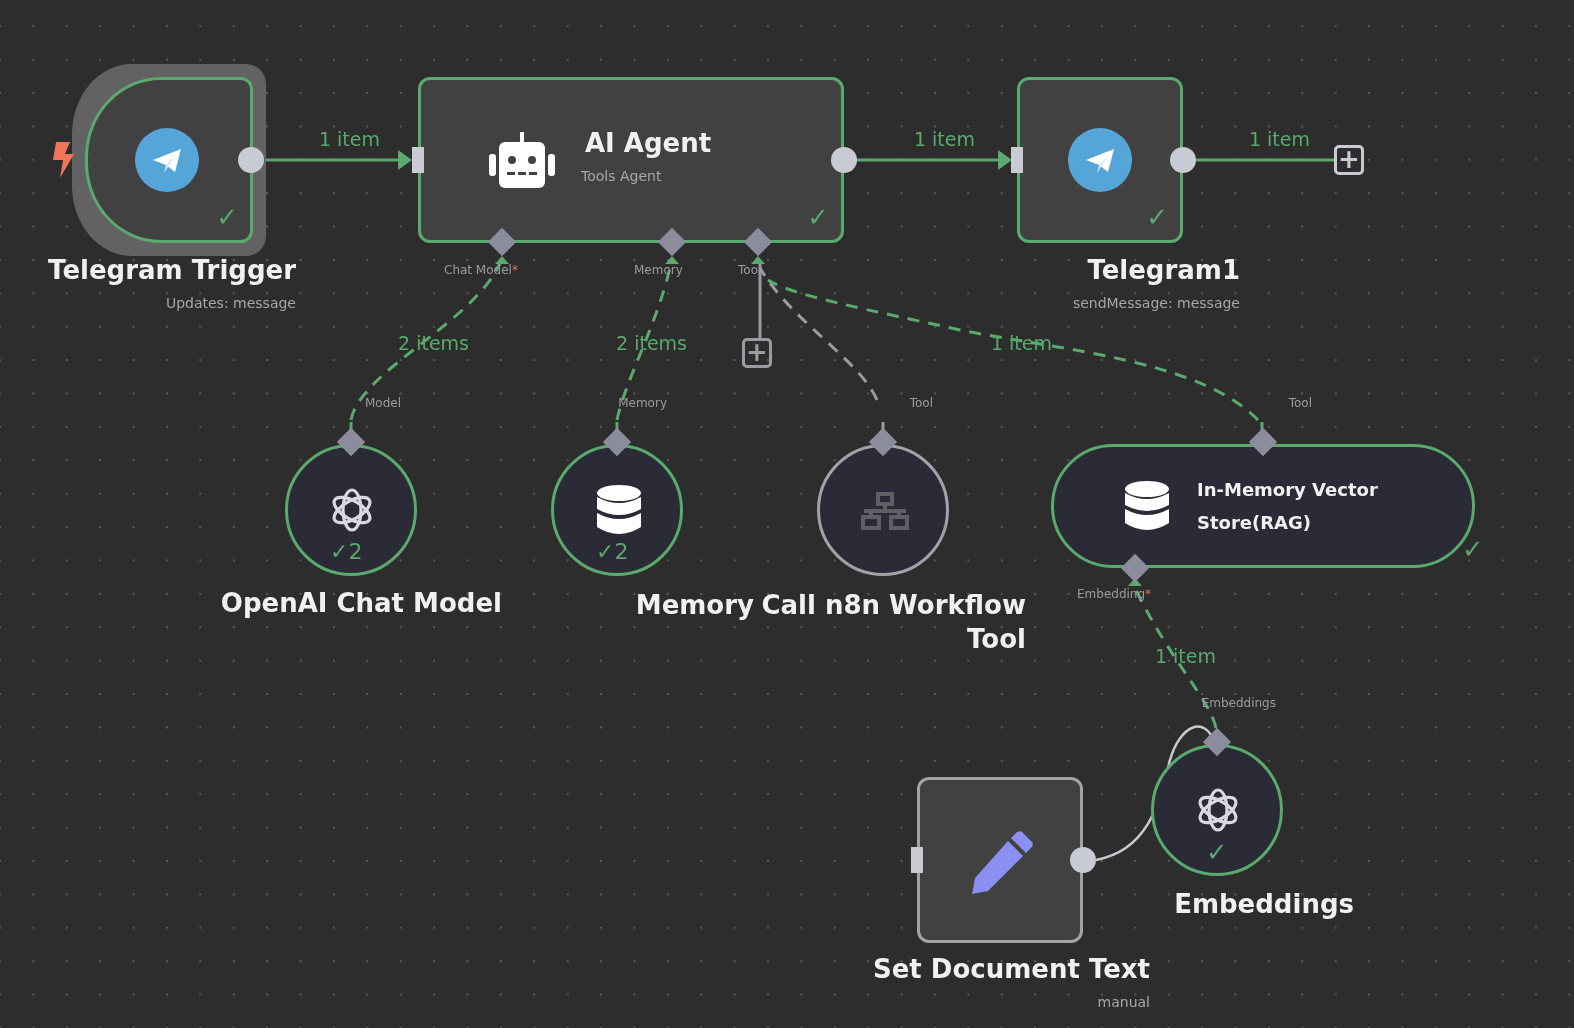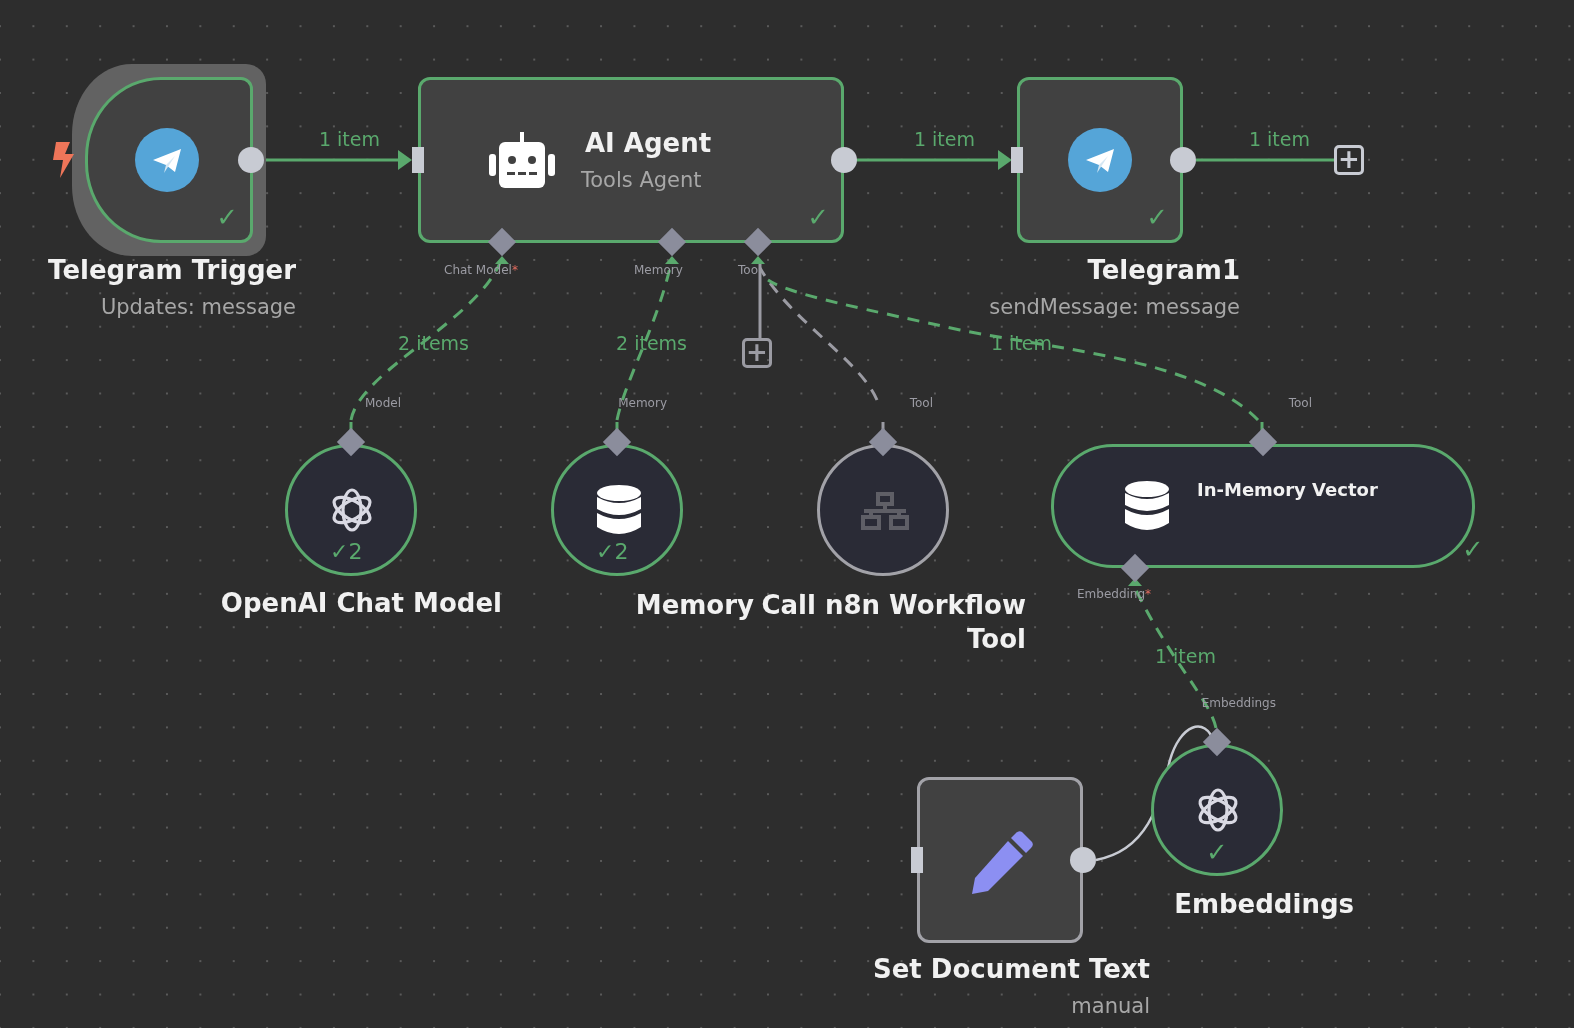--- a/index.html
+++ b/index.html
@@ -21,21 +21,21 @@
   .node.sub { background: #2a2b36; border-radius: 50%; }
   .node.grey { border-color: #a2a2a8; }
   .node.pill { border-radius: 62px; background: #2a2b36; }
   .trigger-halo {
     position: absolute; left: 72px; top: 64px; width: 194px; height: 192px;
     background: #626262; border-radius: 60px 20px 20px 60px / 70px 20px 20px 70px;
   }
   #node-telegram-trigger { border-radius: 76px 12px 12px 76px / 80px 12px 12px 80px; }
   .lbl { position: absolute; text-align: right; white-space: nowrap; }
   .title { font-size: 26px; font-weight: bold; color: #f1f1f1; }
-  .sublbl { font-size: 21px; color: #a7a7a7; }
+  .sublbl { font-size: 14px; color: #a7a7a7; }
   .port-lbl { font-size: 12px; color: #9b9ba3; }
   .edge-lbl { font-size: 19px; color: #5aa96d; }
   .req { color: #e36b5f; }
   .check { position: absolute; color: #5aa96d; font-size: 26px; font-weight: bold; line-height: 1; }
   .tg-icon {
     position: absolute; width: 64px; height: 64px; border-radius: 50%;
     background: #55a5d8;
   }
   .dot-port {
     position: absolute; width: 26px; height: 26px; border-radius: 50%;
@@ -199,20 +199,21 @@
 
 <div class="lbl port-lbl" style="left:1212px;width:100px;top:396px;">Tool</div>
 <div class="node pill" style="left:1051px;top:444px;width:424px;height:124px;">
   <svg style="position:absolute;left:70px;top:34px;" width="46" height="52" viewBox="0 0 46 52">
     <ellipse cx="23" cy="8" rx="22" ry="8" fill="#fff"></ellipse>
     <path d="M1 12 Q23 24 45 12 L45 24 Q23 36 1 24 Z" fill="#fff"></path>
     <path d="M1 28 Q23 40 45 28 L45 42 Q23 56 1 42 Z" fill="#fff"></path>
   </svg>
   <div style="position:absolute;left:143px;top:26px;font-size:18px;font-weight:bold;color:#f1f1f1;line-height:33px;white-space:nowrap;">
     <div>In-Memory Vector</div>
+    <div>Store(RAG)</div>
   </div>
 </div>
 <span class="check" style="left:1462px;top:536px;">✓</span>
 <div class="diamond" style="left:1253px;top:432px;"></div>
 <div class="diamond" style="left:1125px;top:558px;"></div>
 <div class="lbl port-lbl" style="left:1077px;top:587px;"><span>Embedding</span><span class="req">*</span></div>
 
 <div class="lbl port-lbl" style="left:1156px;width:120px;top:696px;">Embeddings</div>
 <div class="node sub" style="left:1151px;top:744px;width:132px;height:132px;">
   <svg style="position:absolute;left:38px;top:37px;" width="52" height="52" viewBox="0 0 52 52">

